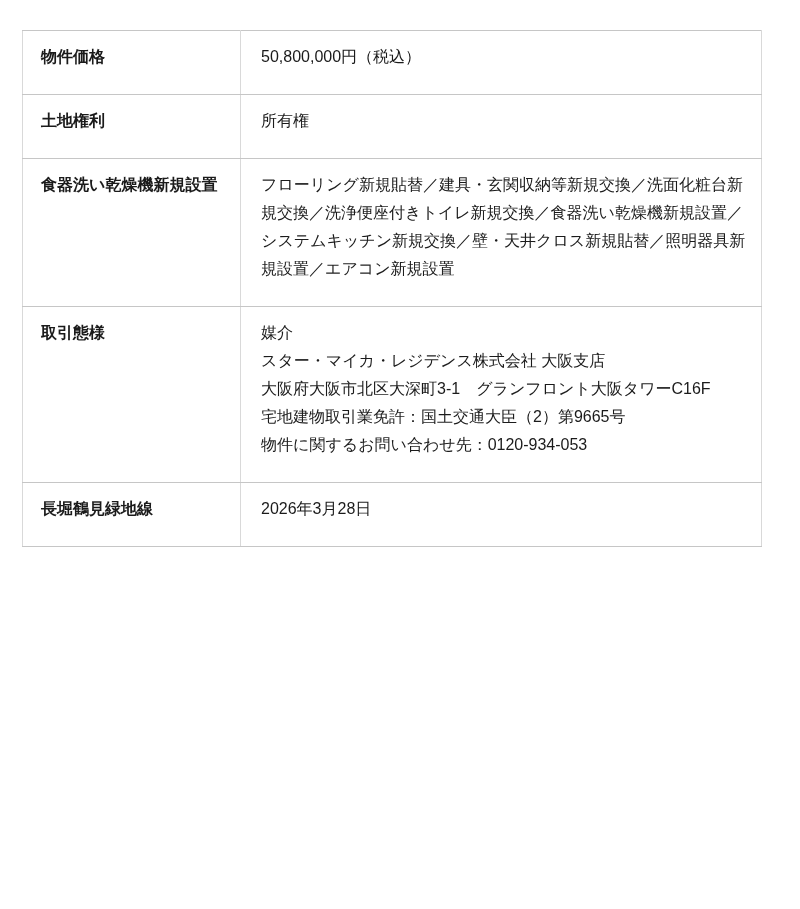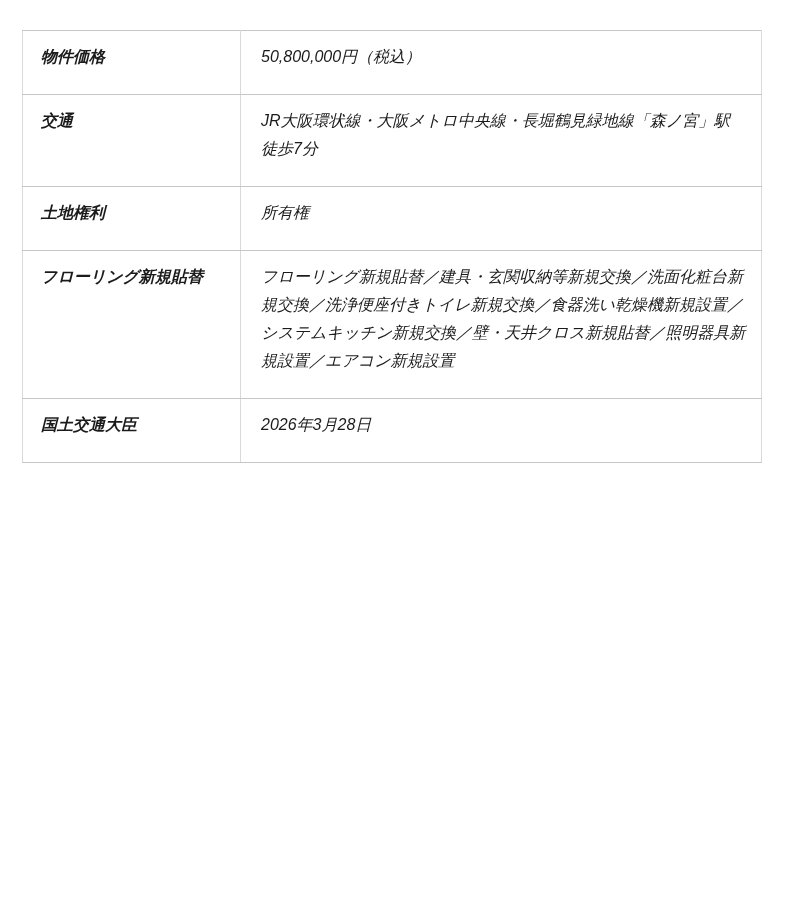--- a/index.html
+++ b/index.html
@@ -12,21 +12,20 @@
     background: #ffffff;
     font-family: "Liberation Sans", sans-serif;
     color: #1b1b1b;
     position: relative;
   }
   .table-wrap {
     position: absolute;
     left: 22px;
     top: 30px;
     width: 654px;
-    font-style: italic;
   }
   table.property-table {
     width: 740px;
     border-collapse: collapse;
     table-layout: fixed;
   }
   .property-table th,
   .property-table td {
     border-top: 1px solid #c6c6c6;
     border-bottom: 1px solid #c6c6c6;
@@ -55,31 +54,34 @@
 <body>
 
 <div class="table-wrap">
   <table class="property-table">
     <tbody>
       <tr>
         <th>物件価格</th>
         <td>50,800,000円（税込）</td>
       </tr>
       <tr>
-        <th>交通</th>
-        <td>JR大阪環状線・大阪メトロ中央線・長堀鶴見緑地線「森ノ宮」駅
-徒歩7分</td>
-      </tr>
-      <tr>
         <th>土地権利</th>
         <td>所有権</td>
       </tr>
       <tr>
-        <th>フローリング新規貼替</th>
+        <th>食器洗い乾燥機新規設置</th>
         <td>フローリング新規貼替／建具・玄関収納等新規交換／洗面化粧台新規交換／洗浄便座付きトイレ新規交換／食器洗い乾燥機新規設置／システムキッチン新規交換／壁・天井クロス新規貼替／照明器具新規設置／エアコン新規設置</td>
       </tr>
       <tr>
-        <th>国土交通大臣</th>
+        <th>取引態様</th>
+        <td>媒介
+スター・マイカ・レジデンス株式会社 大阪支店
+大阪府大阪市北区大深町3-1　グランフロント大阪タワーC16F
+宅地建物取引業免許：国土交通大臣（2）第9665号
+物件に関するお問い合わせ先：0120-934-053</td>
+      </tr>
+      <tr>
+        <th>長堀鶴見緑地線</th>
         <td>2026年3月28日</td>
       </tr>
     </tbody>
   </table>
 </div>
 
 </body></html>

